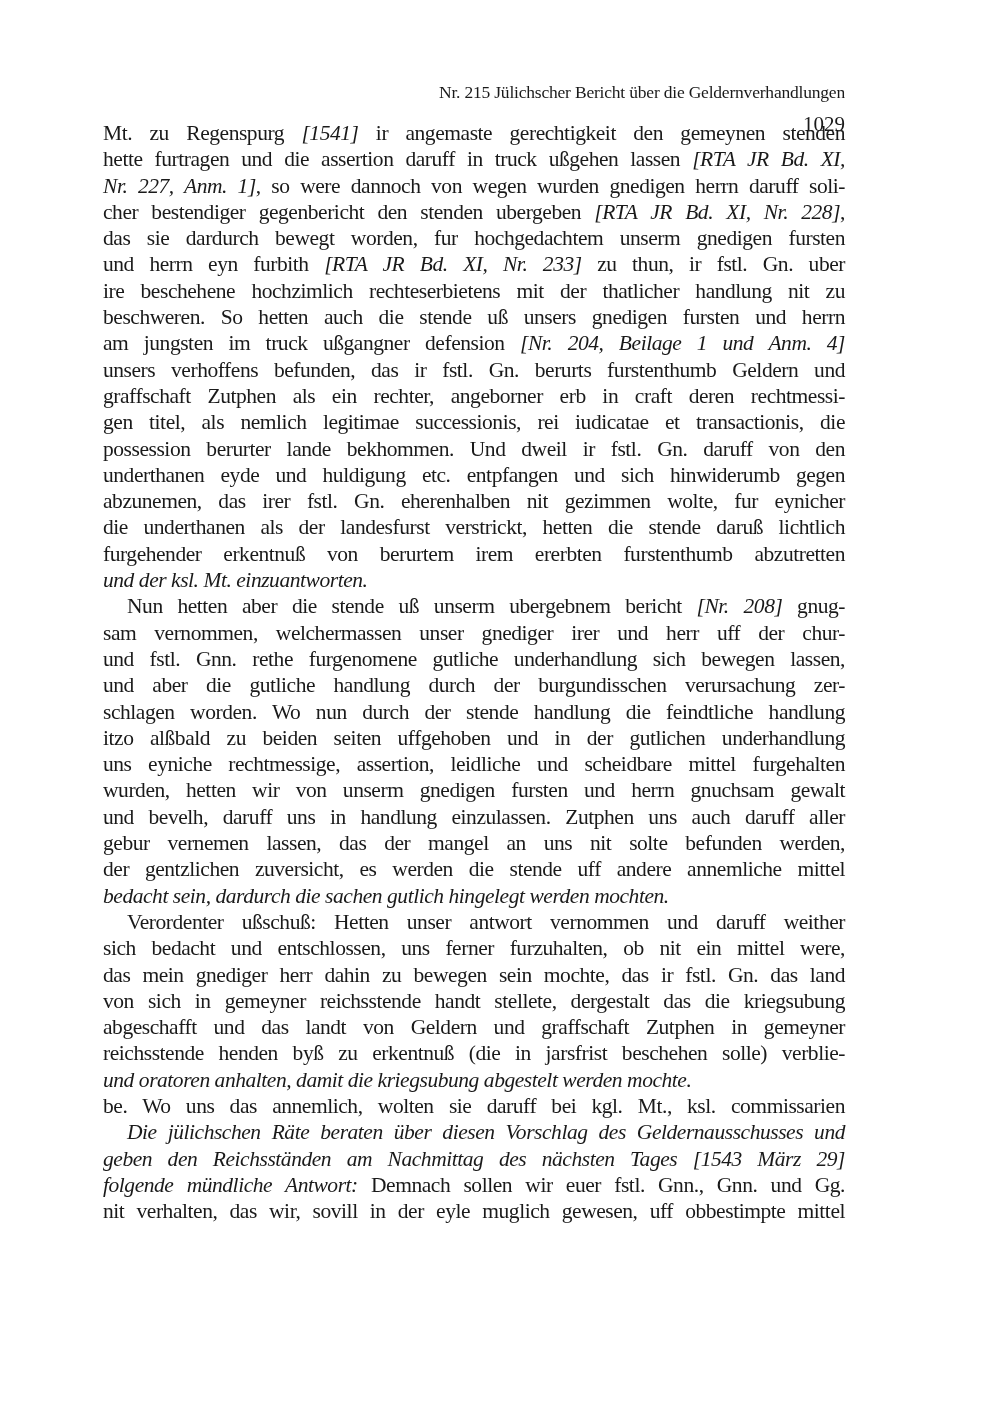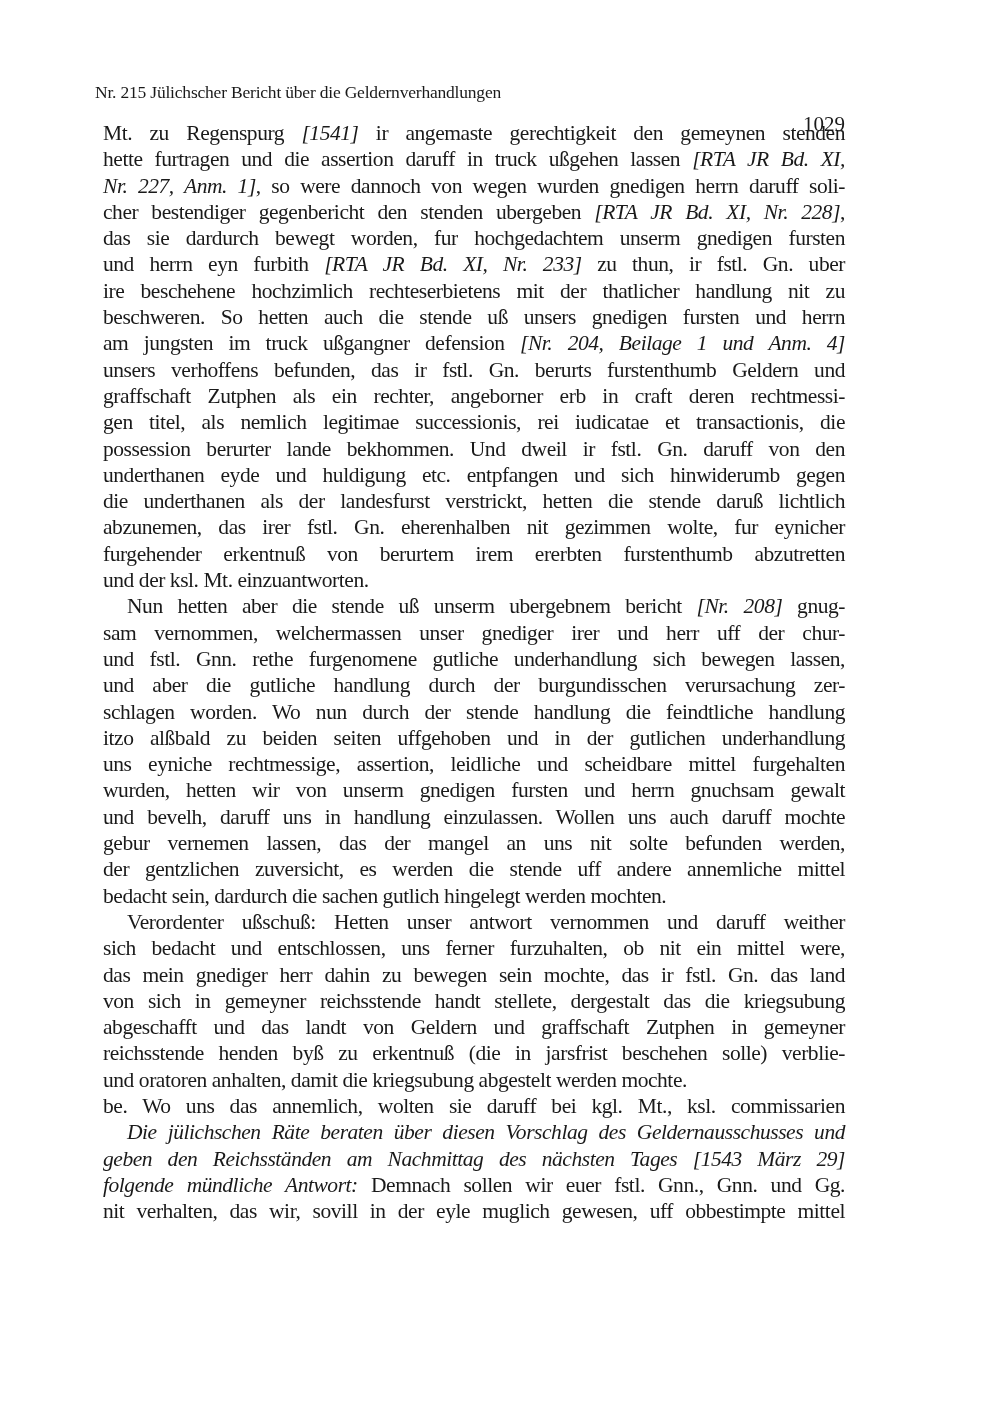--- a/index.html
+++ b/index.html
@@ -1,26 +1,26 @@
 <!DOCTYPE html>
 <html><head>
 <meta charset="utf-8">
 <style>
   html, body { margin: 0; padding: 0; background: #ffffff; }
   body { width: 1004px; height: 1418px; position: relative; overflow: hidden;
          font-family: "Liberation Serif", "DejaVu Serif", serif; color: #1a1a1a; }
   .page { position: absolute; left: 0; top: 0; width: 1004px; height: 1418px; }
   .header { position: absolute; top: 80px; left: 95px; width: 750px; height: 26px; }
-  .running-title { position: absolute; left: 0; right: 0; top: 2px; text-align: left;
+  .running-title { position: absolute; left: 0; right: 0; top: 2px; text-align: right;
                    font-size: 17.5px; letter-spacing: -0.2px; }
   .page-number { position: absolute; right: 0; top: 0; font-size: 21px; margin-top: 32px; }
   .body { position: absolute; top: 120px; left: 95px; width: 750px; }
   .line { height: 26.3px; line-height: 26.3px; font-size: 21.5px; white-space: nowrap;
           text-align: justify; text-align-last: justify; letter-spacing: -0.45px; overflow: visible; margin-left: 8px; }
-  .line.last { text-align-last: left; }
+  .line.last { text-align-last: left; font-style: italic; }
   .line.indent { padding-left: 24px; }
   i { font-style: italic; }
 </style>
 </head>
 <body>
 
 <div class="page">
   <div class="header">
     <div class="running-title">Nr. 215 Jülichscher Bericht über die Geldernverhandlungen</div>
     <div class="page-number">1029</div>
@@ -33,33 +33,33 @@
       <div class="line"><span>das sie dardurch bewegt worden, fur hochgedachtem unserm gnedigen fursten</span></div>
       <div class="line"><span>und herrn eyn furbith </span><i>[RTA JR Bd. XI, Nr. 233]</i><span> zu thun, ir fstl. Gn. uber</span></div>
       <div class="line"><span>ire beschehene hochzimlich rechteserbietens mit der thatlicher handlung nit zu</span></div>
       <div class="line"><span>beschweren. So hetten auch die stende uß unsers gnedigen fursten und herrn</span></div>
       <div class="line"><span>am jungsten im truck ußgangner defension </span><i>[Nr. 204, Beilage 1 und Anm. 4]</i></div>
       <div class="line"><span>unsers verhoffens befunden, das ir fstl. Gn. berurts furstenthumb Geldern und</span></div>
       <div class="line"><span>graffschaft Zutphen als ein rechter, angeborner erb in craft deren rechtmessi-</span></div>
       <div class="line"><span>gen titel, als nemlich legitimae successionis, rei iudicatae et transactionis, die</span></div>
       <div class="line"><span>possession berurter lande bekhommen. Und dweil ir fstl. Gn. daruff von den</span></div>
       <div class="line"><span>underthanen eyde und huldigung etc. entpfangen und sich hinwiderumb gegen</span></div>
+      <div class="line"><span>abzunemen, das irer fstl. Gn. eherenhalben nit gezimmen wolte, fur eynicher</span></div>
       <div class="line"><span>die underthanen als der landesfurst verstrickt, hetten die stende daruß lichtlich</span></div>
-      <div class="line"><span>abzunemen, das irer fstl. Gn. eherenhalben nit gezimmen wolte, fur eynicher</span></div>
       <div class="line"><span>furgehender erkentnuß von berurtem irem ererbten furstenthumb abzutretten</span></div>
       <div class="line last"><span>und der ksl. Mt. einzuantworten.</span></div>
       <div class="line indent"><span>Nun hetten aber die stende uß unserm ubergebnem bericht </span><i>[Nr. 208]</i><span> gnug-</span></div>
       <div class="line"><span>sam vernommen, welchermassen unser gnediger irer und herr uff der chur-</span></div>
       <div class="line"><span>und fstl. Gnn. rethe furgenomene gutliche underhandlung sich bewegen lassen,</span></div>
       <div class="line"><span>und aber die gutliche handlung durch der burgundisschen verursachung zer-</span></div>
       <div class="line"><span>schlagen worden. Wo nun durch der stende handlung die feindtliche handlung</span></div>
       <div class="line"><span>itzo alßbald zu beiden seiten uffgehoben und in der gutlichen underhandlung</span></div>
       <div class="line"><span>uns eyniche rechtmessige, assertion, leidliche und scheidbare mittel furgehalten</span></div>
       <div class="line"><span>wurden, hetten wir von unserm gnedigen fursten und herrn gnuchsam gewalt</span></div>
-      <div class="line"><span>und bevelh, daruff uns in handlung einzulassen. Wollen uns auch daruff mochte</span></div>
+      <div class="line"><span>und bevelh, daruff uns in handlung einzulassen. Zutphen uns auch daruff aller</span></div>
       <div class="line"><span>gebur vernemen lassen, das der mangel an uns nit solte befunden werden,</span></div>
       <div class="line"><span>der gentzlichen zuversicht, es werden die stende uff andere annemliche mittel</span></div>
       <div class="line last"><span>bedacht sein, dardurch die sachen gutlich hingelegt werden mochten.</span></div>
       <div class="line indent"><span>Verordenter ußschuß: Hetten unser antwort vernommen und daruff weither</span></div>
       <div class="line"><span>sich bedacht und entschlossen, uns ferner furzuhalten, ob nit ein mittel were,</span></div>
       <div class="line"><span>das mein gnediger herr dahin zu bewegen sein mochte, das ir fstl. Gn. das land</span></div>
       <div class="line"><span>von sich in gemeyner reichsstende handt stellete, dergestalt das die kriegsubung</span></div>
       <div class="line"><span>abgeschafft und das landt von Geldern und graffschaft Zutphen in gemeyner</span></div>
       <div class="line"><span>reichsstende henden byß zu erkentnuß (die in jarsfrist beschehen solle) verblie-</span></div>
       <div class="line last"><span>und oratoren anhalten, damit die kriegsubung abgestelt werden mochte.</span></div>

